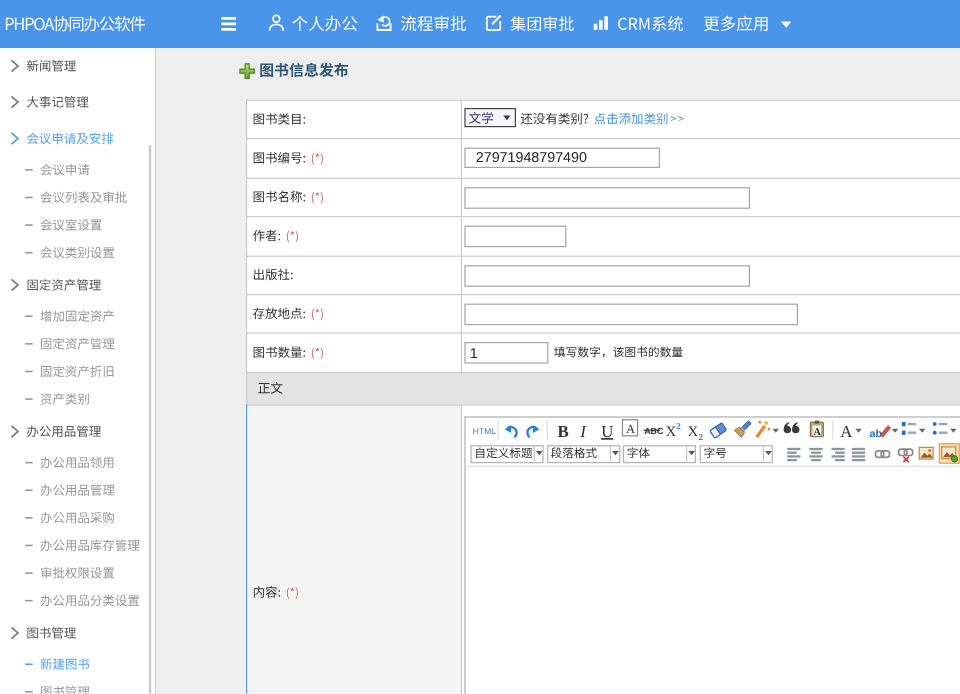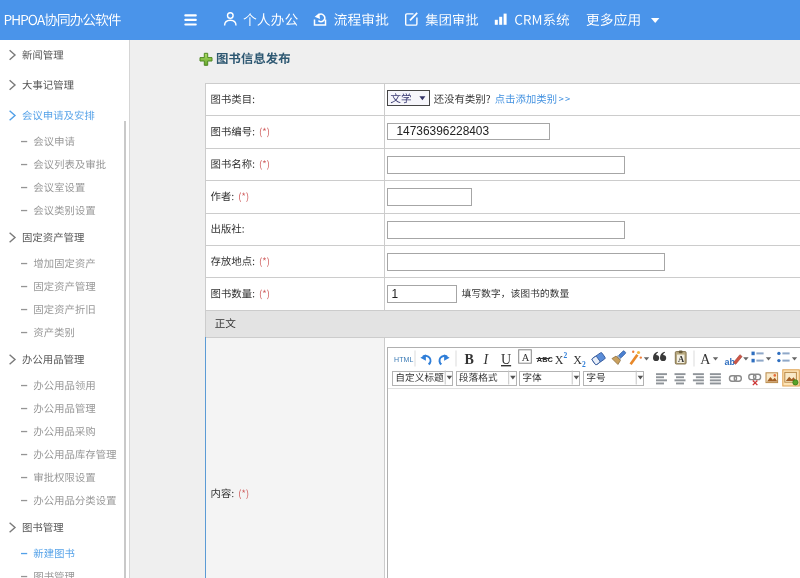--- a/index.html
+++ b/index.html
@@ -23,21 +23,21 @@
 <div style="position:absolute;left:204.6px;top:337.4px;width:1.8px;height:240.6px;background:#5b9bd5"></div>
 <div style="position:absolute;left:384.0px;top:83.0px;width:1.0px;height:226.8px;background:#cccccc"></div>
 <div style="position:absolute;left:384.0px;top:337.4px;width:1.0px;height:240.6px;background:#cccccc"></div>
 <div style="position:absolute;left:386.6px;top:89.9px;width:43.3px;height:16.5px;background:#f6f6fb;border:1.4px solid #454545;box-sizing:border-box"></div>
 <div style="position:absolute;left:386.5px;top:346.5px;width:413.5px;height:231.5px;background:#fff;border-top:1px solid #b0b0b0;border-left:1px solid #b0b0b0"></div>
 <div style="position:absolute;left:387.5px;top:387.8px;width:412.5px;height:1.0px;background:#e0e0e0"></div>
 <div style="position:absolute;left:392.0px;top:370.5px;width:61.0px;height:15.0px;background:#fff;border:1px solid #b3b3b3;box-sizing:border-box"></div>
 <div style="position:absolute;left:455.5px;top:370.5px;width:61.0px;height:15.0px;background:#fff;border:1px solid #b3b3b3;box-sizing:border-box"></div>
 <div style="position:absolute;left:519.0px;top:370.5px;width:61.0px;height:15.0px;background:#fff;border:1px solid #b3b3b3;box-sizing:border-box"></div>
 <div style="position:absolute;left:583.0px;top:370.5px;width:61.0px;height:15.0px;background:#fff;border:1px solid #b3b3b3;box-sizing:border-box"></div>
-<div style="position:absolute;left:387.0px;top:122.5px;width:162.5px;height:17.3px;border:1px solid #a6a6a6;background:#fff;box-sizing:border-box;font-size:11.9px;line-height:15.3px;padding-left:8.5px;color:#222">14736396228403</div>
+<div style="position:absolute;left:387.0px;top:122.5px;width:162.5px;height:17.3px;border:1px solid #a6a6a6;background:#fff;box-sizing:border-box;font-size:11.9px;line-height:15.3px;padding-left:8.5px;color:#222">27971948797490</div>
 <div style="position:absolute;left:387.0px;top:155.5px;width:237.5px;height:18.0px;border:1px solid #a6a6a6;background:#fff;box-sizing:border-box;font-size:11.9px;line-height:16.0px;padding-left:4px;color:#222"></div>
 <div style="position:absolute;left:387.0px;top:188.0px;width:84.5px;height:18.0px;border:1px solid #a6a6a6;background:#fff;box-sizing:border-box;font-size:11.9px;line-height:16.0px;padding-left:4px;color:#222"></div>
 <div style="position:absolute;left:387.0px;top:220.5px;width:237.5px;height:18.0px;border:1px solid #a6a6a6;background:#fff;box-sizing:border-box;font-size:11.9px;line-height:16.0px;padding-left:4px;color:#222"></div>
 <div style="position:absolute;left:387.0px;top:252.7px;width:277.5px;height:18.0px;border:1px solid #a6a6a6;background:#fff;box-sizing:border-box;font-size:11.9px;line-height:16.0px;padding-left:4px;color:#222"></div>
 <div style="position:absolute;left:387.0px;top:285.4px;width:69.5px;height:18.0px;border:1px solid #a6a6a6;background:#fff;box-sizing:border-box;font-size:11.9px;line-height:16.0px;padding-left:3.5px;color:#222">1</div>
 <svg class="abs" style="left:0;top:0" width="800" height="578" viewBox="0 0 800 578">
     <defs>
       <path id="gr0050" d="M101 0H193V292H314C475 292 584 363 584 518C584 678 474 733 310 733H101ZM193 367V658H298C427 658 492 625 492 518C492 413 431 367 302 367Z"></path>
       <path id="gr0048" d="M101 0H193V346H535V0H628V733H535V426H193V733H101Z"></path>
       <path id="gr004F" d="M371 -13C555 -13 684 134 684 369C684 604 555 746 371 746C187 746 58 604 58 369C58 134 187 -13 371 -13ZM371 68C239 68 153 186 153 369C153 552 239 665 371 665C503 665 589 552 589 369C589 186 503 68 371 68Z"></path>

